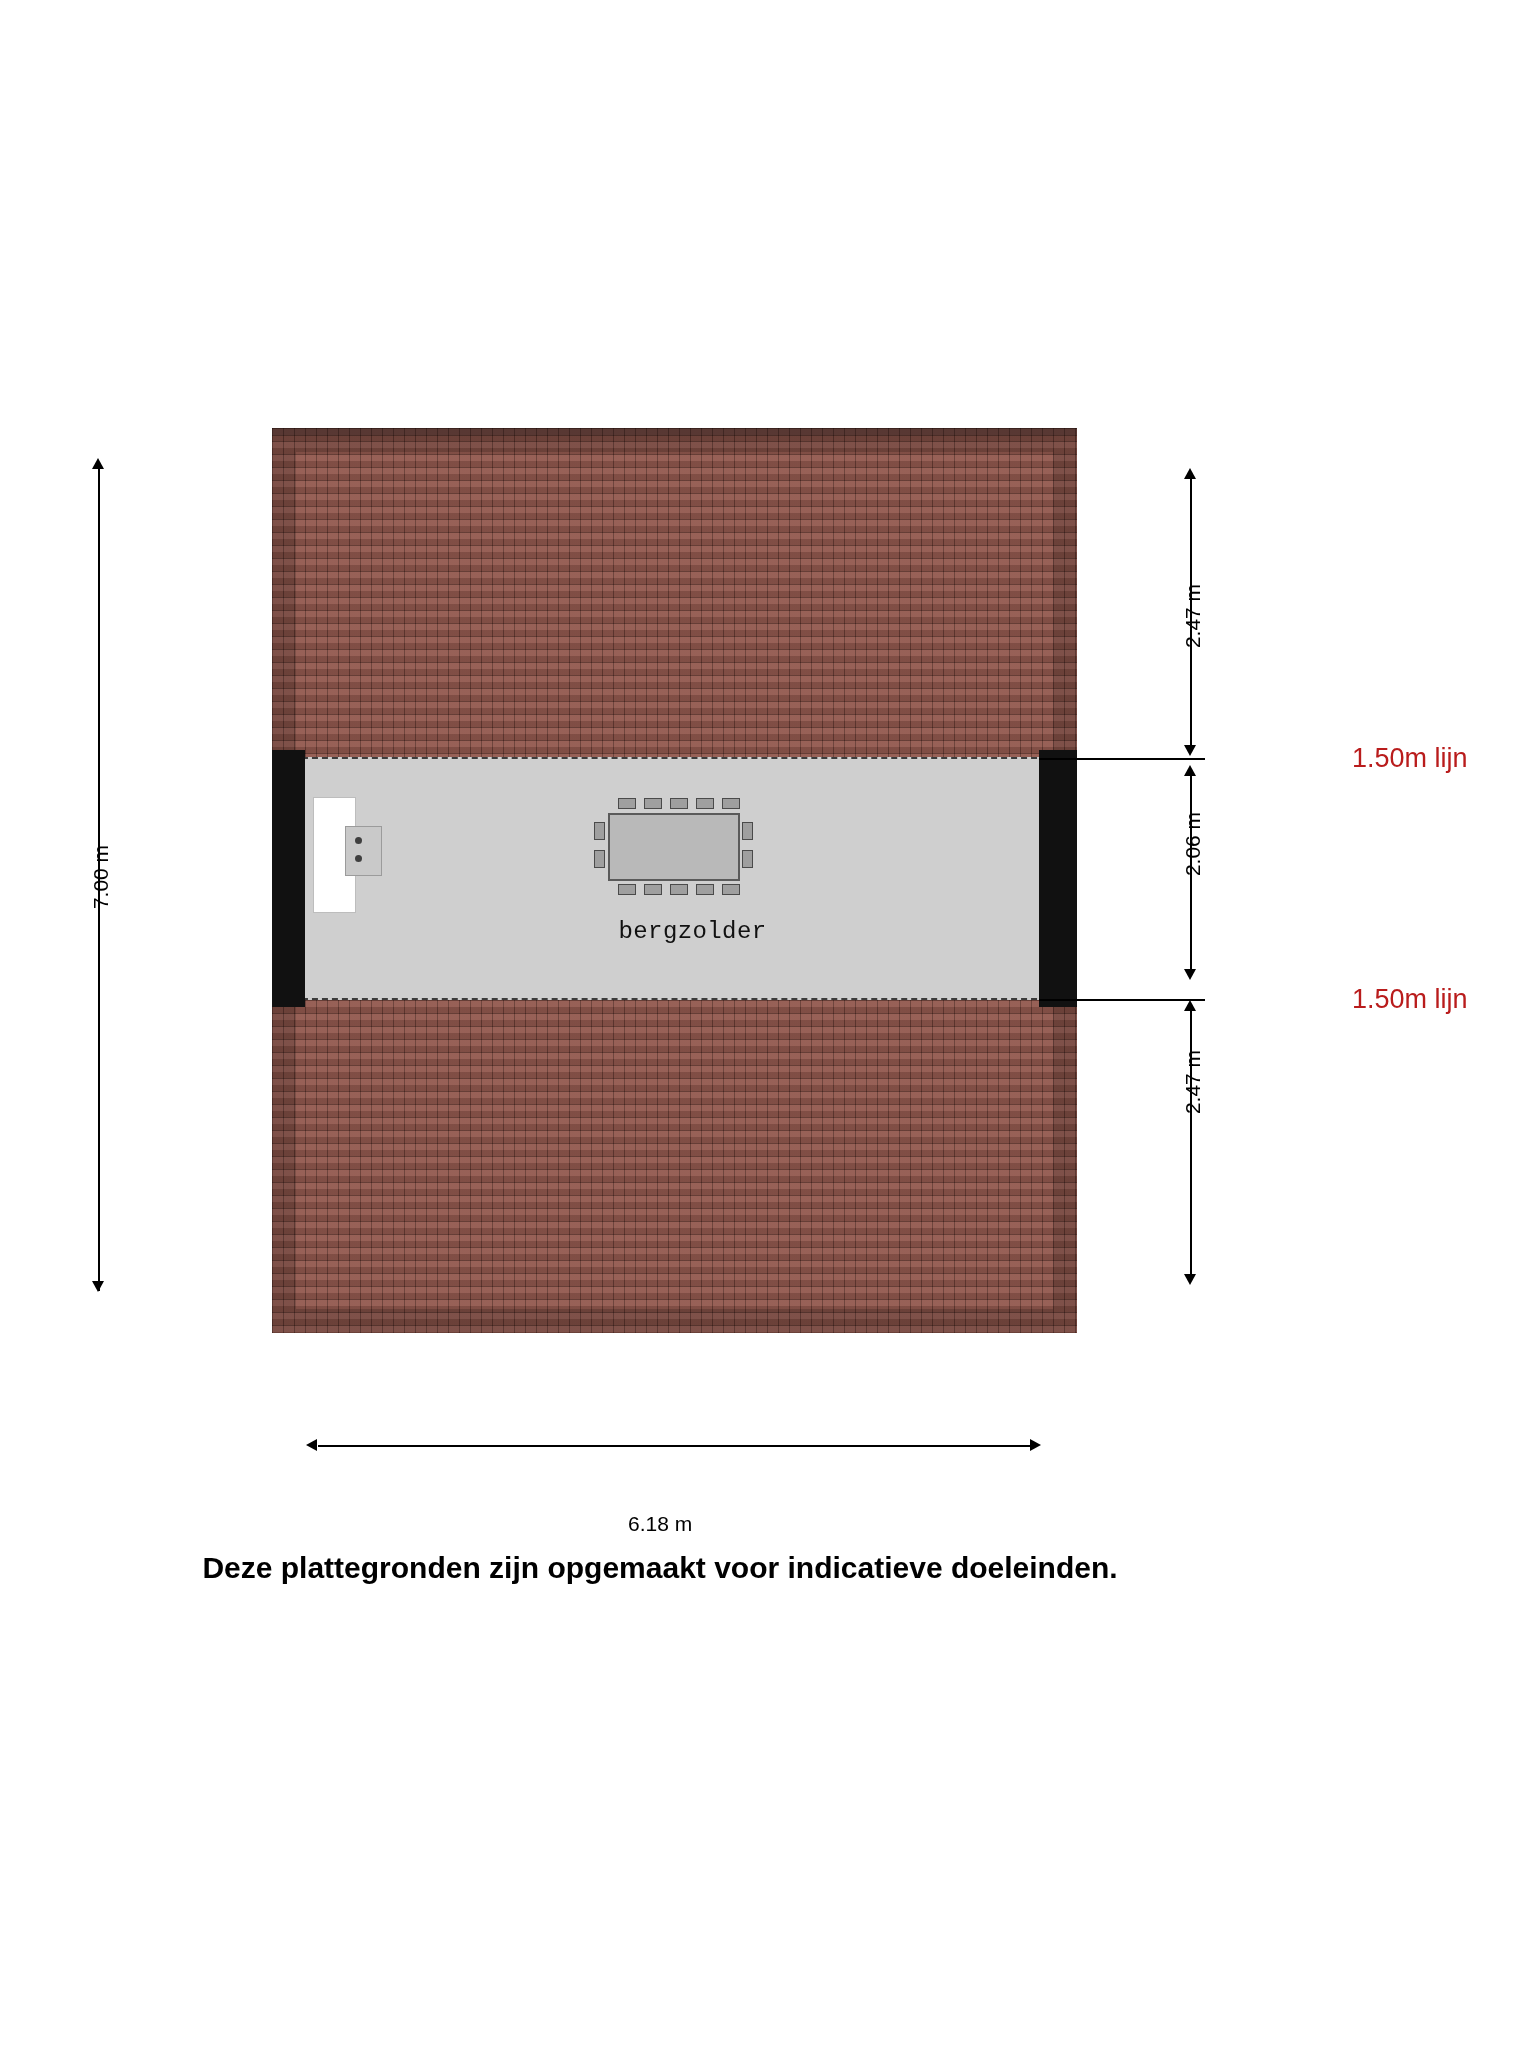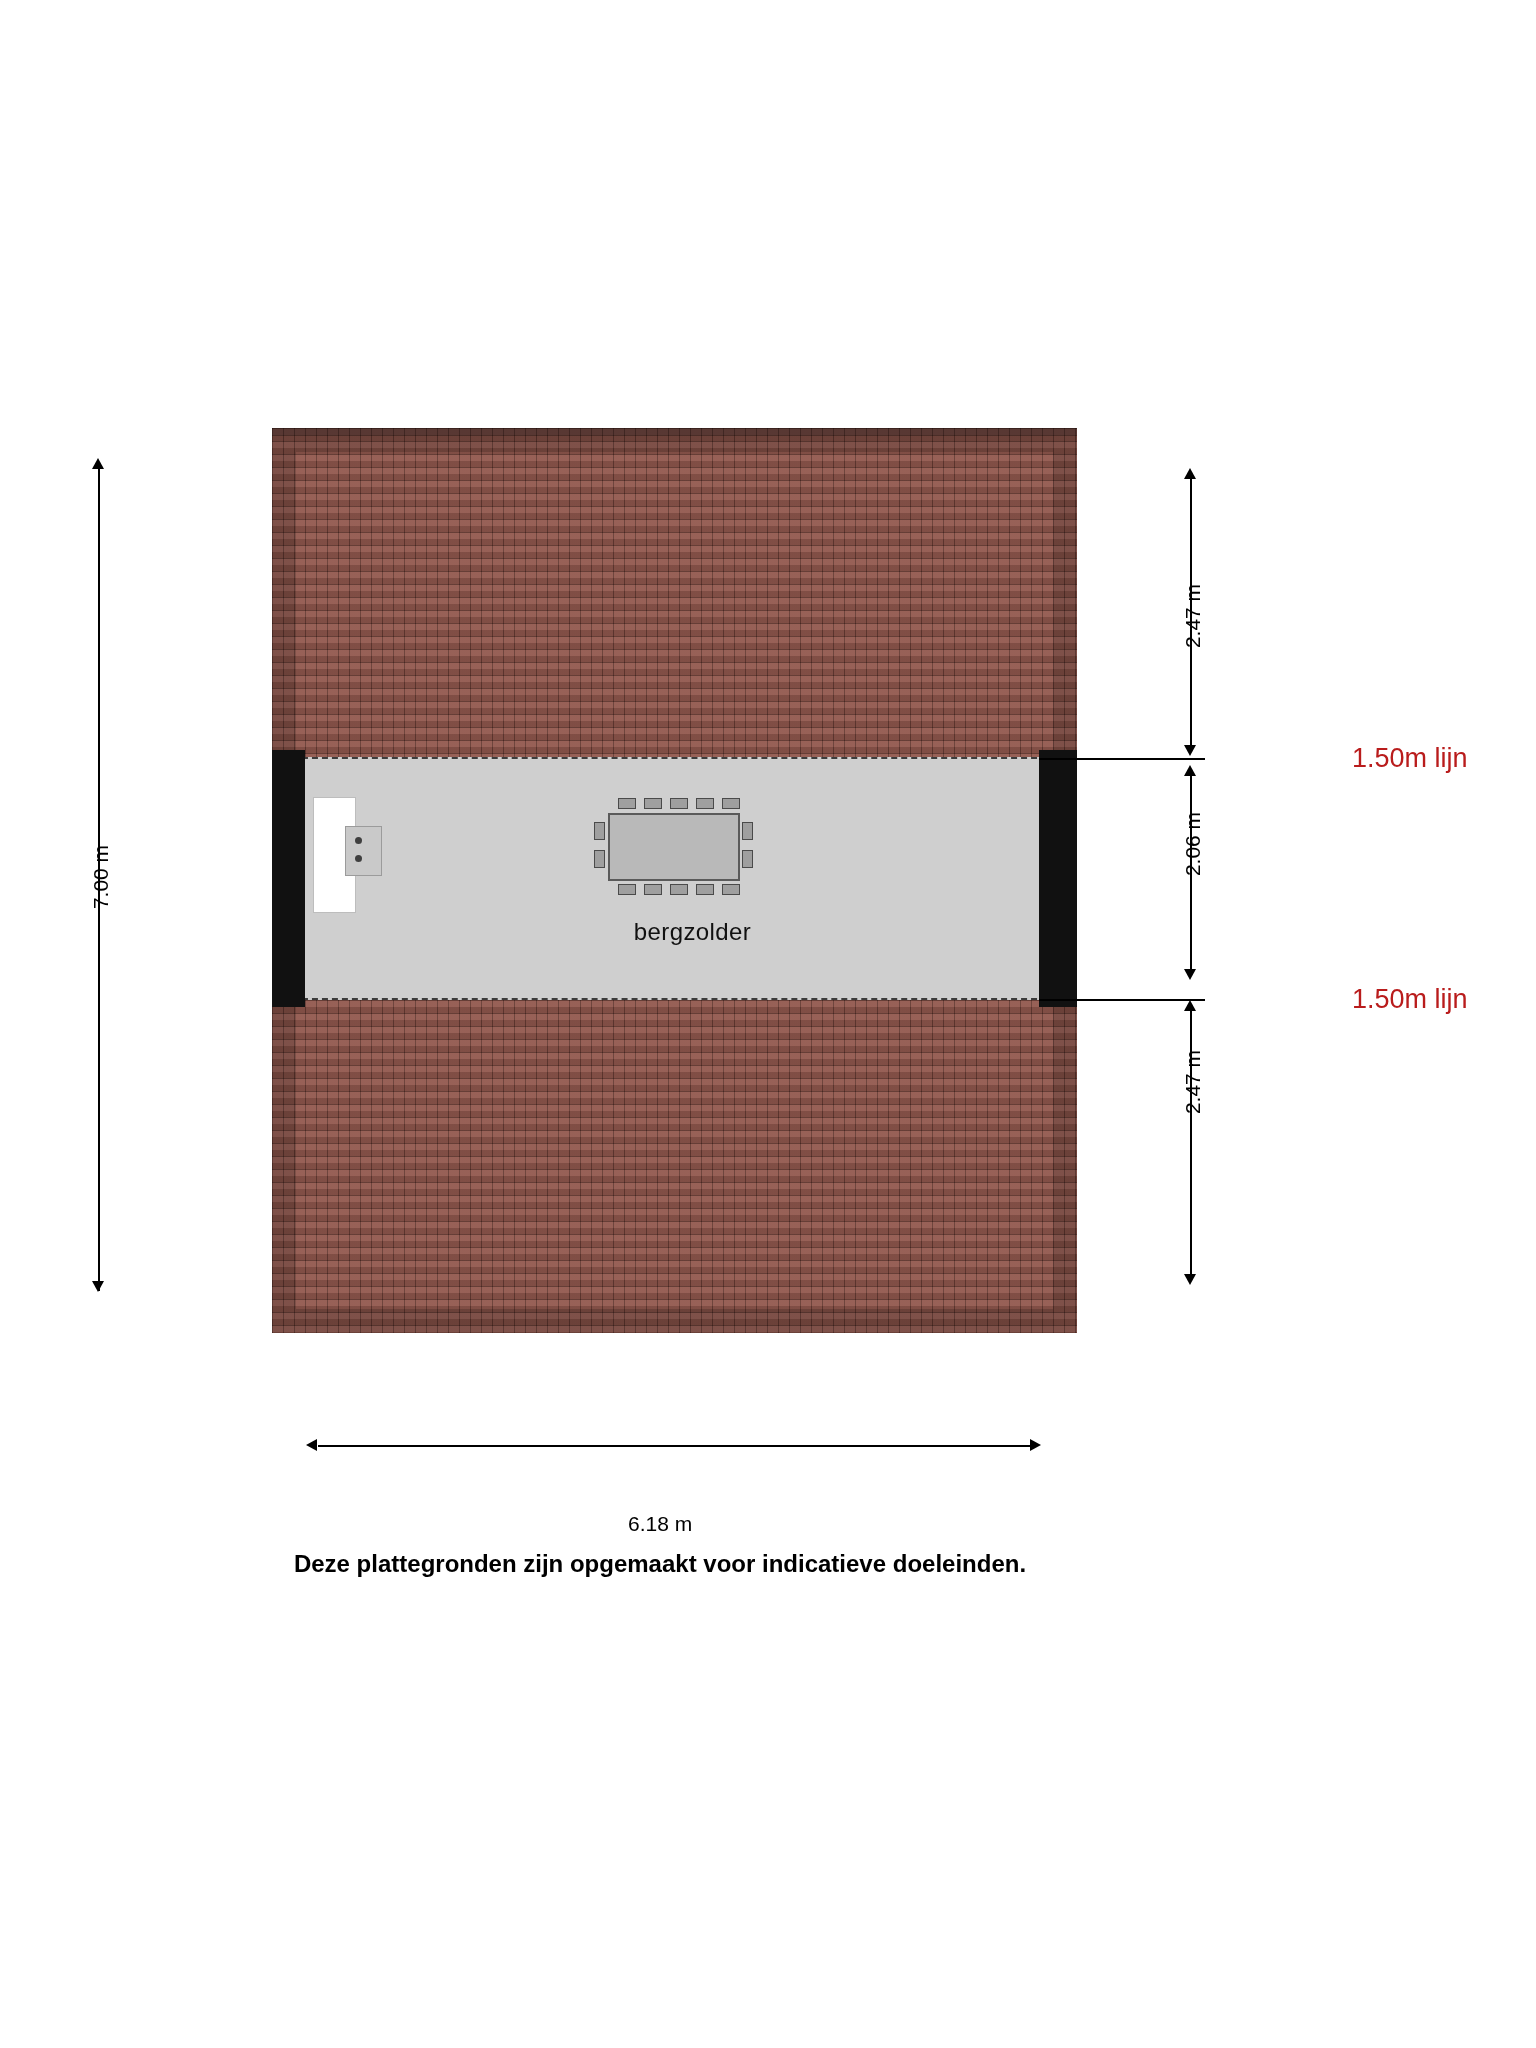--- a/index.html
+++ b/index.html
@@ -152,20 +152,21 @@
   
   .room-label {
     position: absolute;
     left: 272px;
     top: 918px;
     width: 841px;
     text-align: center;
     font-size: 24px;
     color: #111;
     letter-spacing: 0.4px;
+    font-family: Liberation Mono, monospace;
   }
 
   
   .dim-line-v {
     position: absolute;
     width: 0;
     border-left: 2px solid #000;
   }
   .dim-line-h {
     position: absolute;
@@ -227,21 +228,21 @@
     border-top: 2px solid #000;
   }
 
   
   .disclaimer {
     position: absolute;
     left: 0;
     top: 1548px;
     width: 1320px;
     text-align: center;
-    font-size: 24px;
+    font-size: 30px;
     font-weight: bold;
     color: #000;
     line-height: 1.35;
   }
 </style>
 </head>
 <body>
 
 <div id="plan-stage">
 

